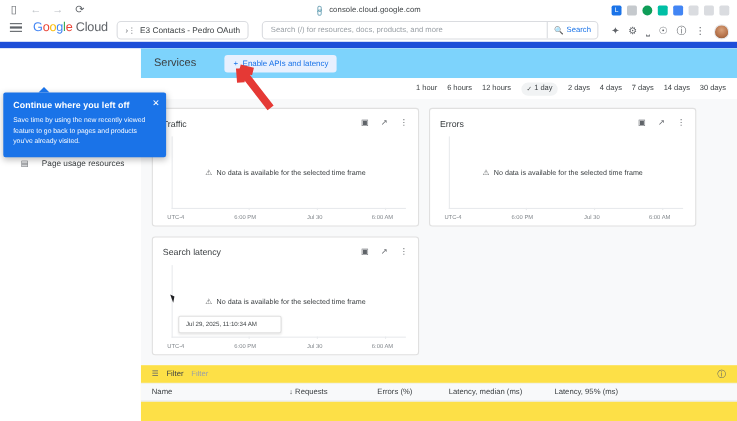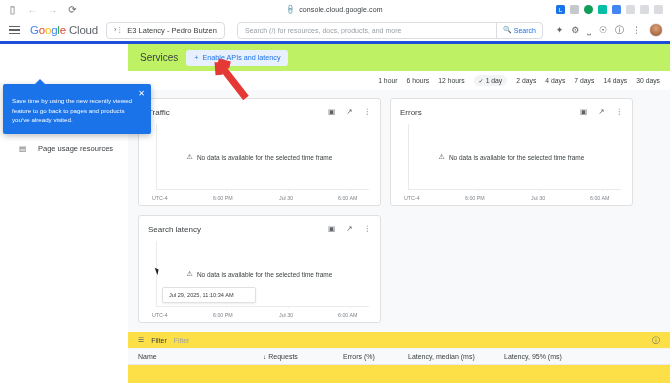--- a/index.html
+++ b/index.html
@@ -34,23 +34,23 @@
   .ext-icons { margin-left: auto; display: flex; align-items: center; gap: 5px; }
   .ext {
     width: 9px; height: 9px; border-radius: 1.5px;
     display:flex; align-items:center; justify-content:center;
     font-size: 6px; color: #fff;
   }
 
   
   .gc-header {
     height: 25px; background: #ffffff;
-    display: flex; align-items: center; gap: 8px;
+    display: flex; gap: 8px;
     padding: 0 7px;
-    border-bottom: 3px solid #1d4ed8;
+    border-bottom: 6px solid #1d4ed8;
   }
   .hamburger { display: flex; flex-direction: column; gap: 2px; cursor: pointer; padding: 2px; }
   .hamburger span { display:block; width: 11px; height: 1.3px; background: #5f6368; }
   .gc-logo { font-size: 11.5px; letter-spacing: -0.2px; white-space: nowrap; }
   .gc-logo .b1 { color: #4285F4; } .gc-logo .r1 { color:#EA4335; }
   .gc-logo .y1 { color:#FBBC05; } .gc-logo .b2 { color:#4285F4; }
   .gc-logo .g1 { color:#34A853; } .gc-logo .r2 { color:#EA4335; }
   .gc-logo .cloud { color: #5f6368; }
   .project-chip {
     display: flex; align-items: center; gap: 4px;
@@ -116,22 +116,22 @@
   .tt-title { font-size: 8px; font-weight: bold; padding-right: 14px; letter-spacing: 0.1px; }
   .tt-body { font-size: 6.2px; line-height: 1.55; margin-top: 5px; opacity: .97; }
   .tt-close {
     position: absolute; right: 6px; top: 6px;
     font-size: 8px; color: #fff; cursor: pointer; line-height: 1;
   }
 
   
   .main { flex: 1; background: #f8f9fa; display: flex; flex-direction: column; min-width: 0; }
   .main-top {
-    background: #bef264; height: 27px; display: flex; align-items: center;
-    gap: 8px; padding: 0 12px; flex-shrink: 0;
+    background: #7dd3fc; height: 27px; display: flex; align-items: center;
+    gap: 26px; padding: 0 12px; flex-shrink: 0;
   }
   .page-title { font-size: 10px; color: #3c4043; }
   .enable-btn {
     display: flex; align-items: center; gap: 4px;
     background: #e8f0fe; color: #1a73e8; border-radius: 3px;
     height: 16px; padding: 0 8px; font-size: 7.2px; cursor: pointer;
   }
   .timerange {
     background: #fff; height: 19px; display: flex; align-items: center;
     justify-content: flex-end; padding: 0 10px; gap: 9px; flex-shrink: 0;
@@ -242,21 +242,21 @@
   <div class="hamburger">
     <span></span>
       <span></span>
       <span></span>
   </div>
   <div class="gc-logo">
     <span class="b1">G</span><span class="r1">o</span><span class="y1">o</span><span class="b2">g</span><span class="g1">l</span><span class="r2">e</span>&nbsp;<span class="cloud">Cloud</span>
   </div>
   <div class="project-chip">
     <span class="proj-glyph">›⋮</span>
-    <span>E3 Latency - Pedro Butzen</span>
+    <span>E3 Contacts - Pedro OAuth</span>
   </div>
   <div class="search-box">
     <input class="search-input" value="" placeholder="Search (/) for resources, docs, products, and more" style="">
     <div class="search-btn">
       <span>🔍</span>
       <span>Search</span>
     </div>
   </div>
   <div class="hdr-icons">
     <span class="hdr-icon">✦</span>
@@ -268,20 +268,21 @@
     <span class="avatar"></span>
   </div>
 </div>
 
 <div class="page">
 
   <div class="leftnav">
 
     <div class="tooltip">
       <div class="tt-close">✕</div>
+      <div class="tt-title">Continue where you left off</div>
       <div class="tt-body">Save time by using the new recently viewed feature to go back to pages and products you've already visited.</div>
     </div>
 
     <div class="nav-item">
       <span class="ico">⚲</span>
       <span>Credentials</span>
     </div>
     <div class="nav-item">
       <span class="ico">▣</span>
       <span>OAuth consent screen</span>

